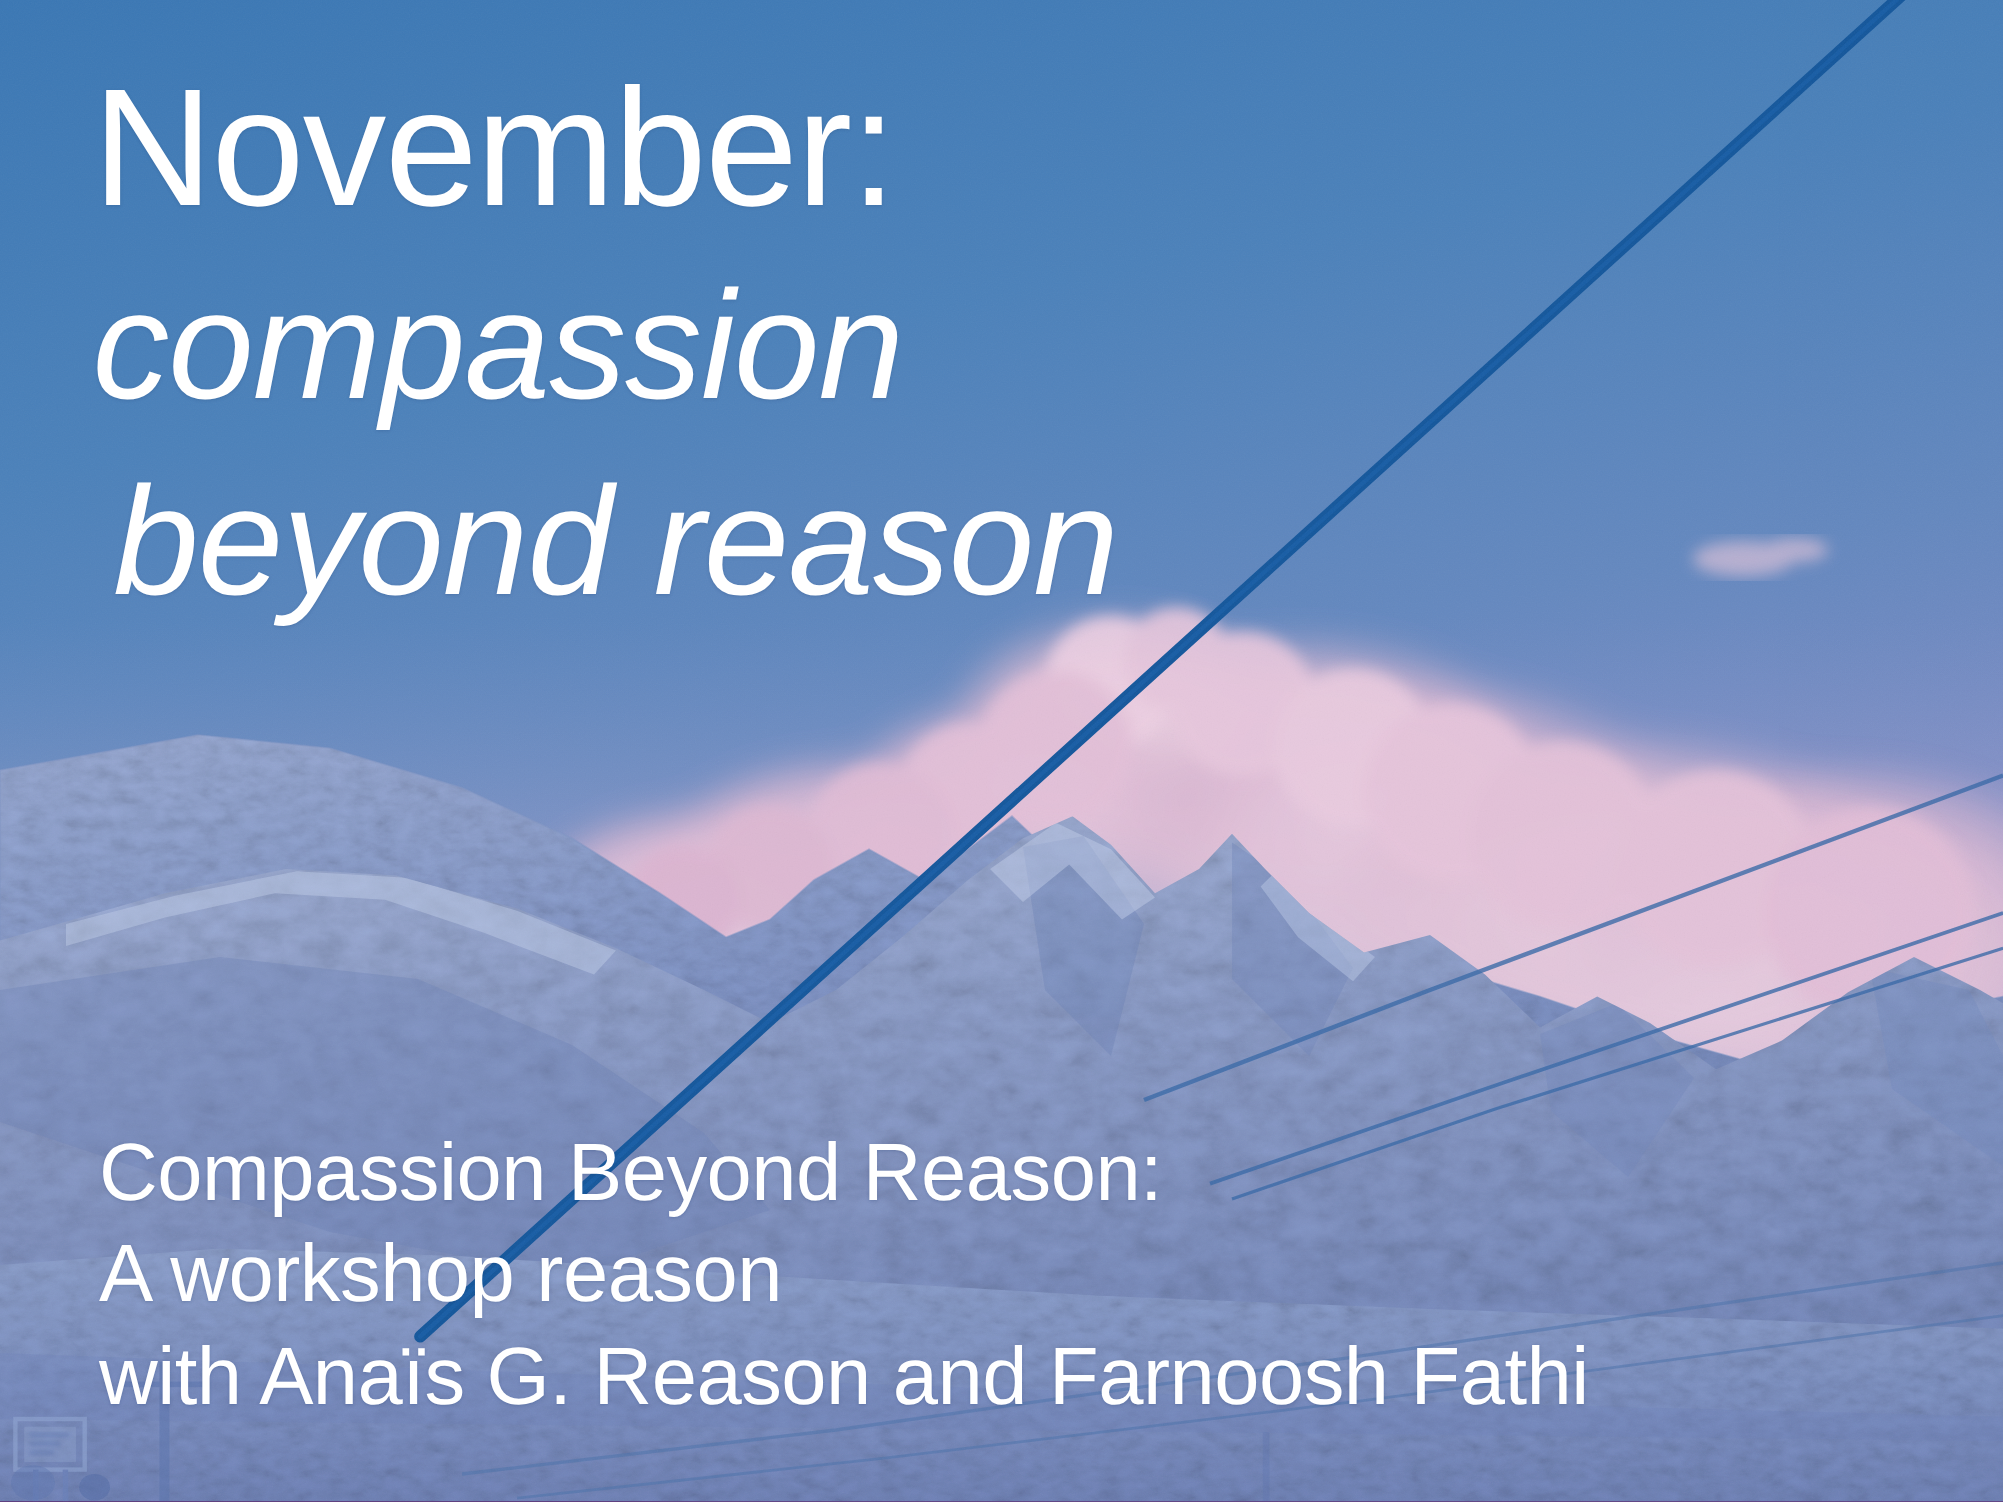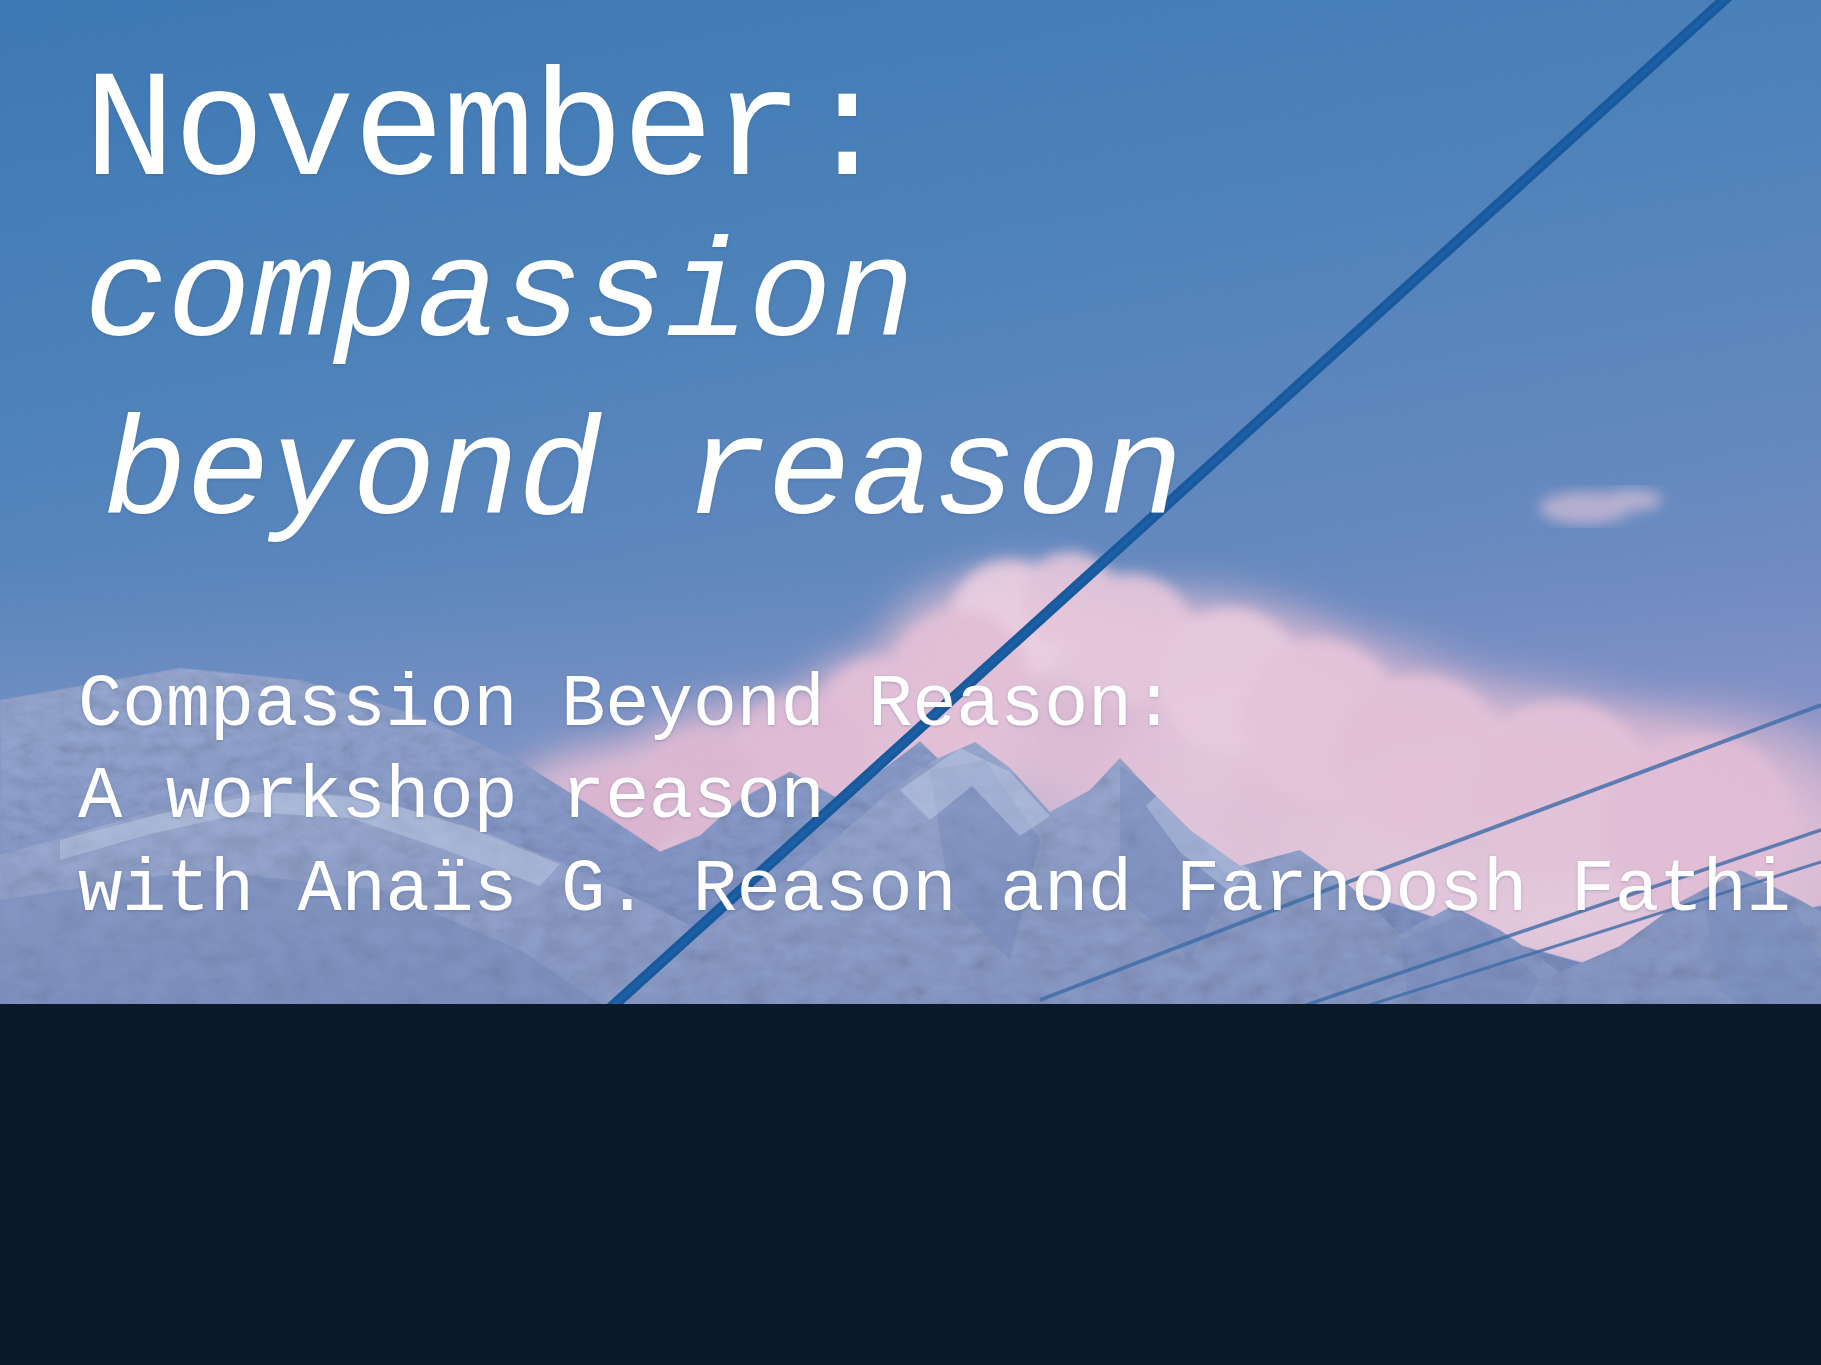--- a/index.html
+++ b/index.html
@@ -1,20 +1,20 @@
 <!DOCTYPE html>
 <html><head>
 <meta charset="utf-8">
 <style>
   html,body{margin:0;padding:0;background:#0b1a2b;}
   .poster{
     position:relative;
-    width:1821px;height:1004px;
+    width:1821px;height:1365px;
     overflow:hidden;
-    font-family:Liberation Mono, monospace;
+    font-family:Liberation Sans, sans-serif;
     background:#a21caf;
     -webkit-font-smoothing:antialiased;
   }
   .layer{position:absolute;inset:0;}
   .photo{z-index:1;}
 
   
   .title-block{
     position:absolute;
     left:84px; top:58px;
@@ -31,27 +31,27 @@
     white-space:nowrap;
   }
   .t-line2,.t-line3{
     font-style:italic;
     font-size:140px;
     font-weight:400;
     letter-spacing:-1px;
     margin:0;
     white-space:nowrap;
   }
-  .t-line2{margin-top:18px;}
+  .t-line2{margin-top:34px;}
   .t-line3{margin-top:38px;margin-left:19px;}
 
   
   .credits{
     position:absolute;
-    left:78px; bottom:68px;
+    left:90px; bottom:68px;
     color:#ffffff;
     font-size:74px;
     line-height:1.25;
     letter-spacing:-0.5px;
     text-shadow:0 1px 3px rgba(30,60,110,.25);
     z-index:45;
   }
   .credits div{white-space:nowrap;}
 </style>
 </head>

